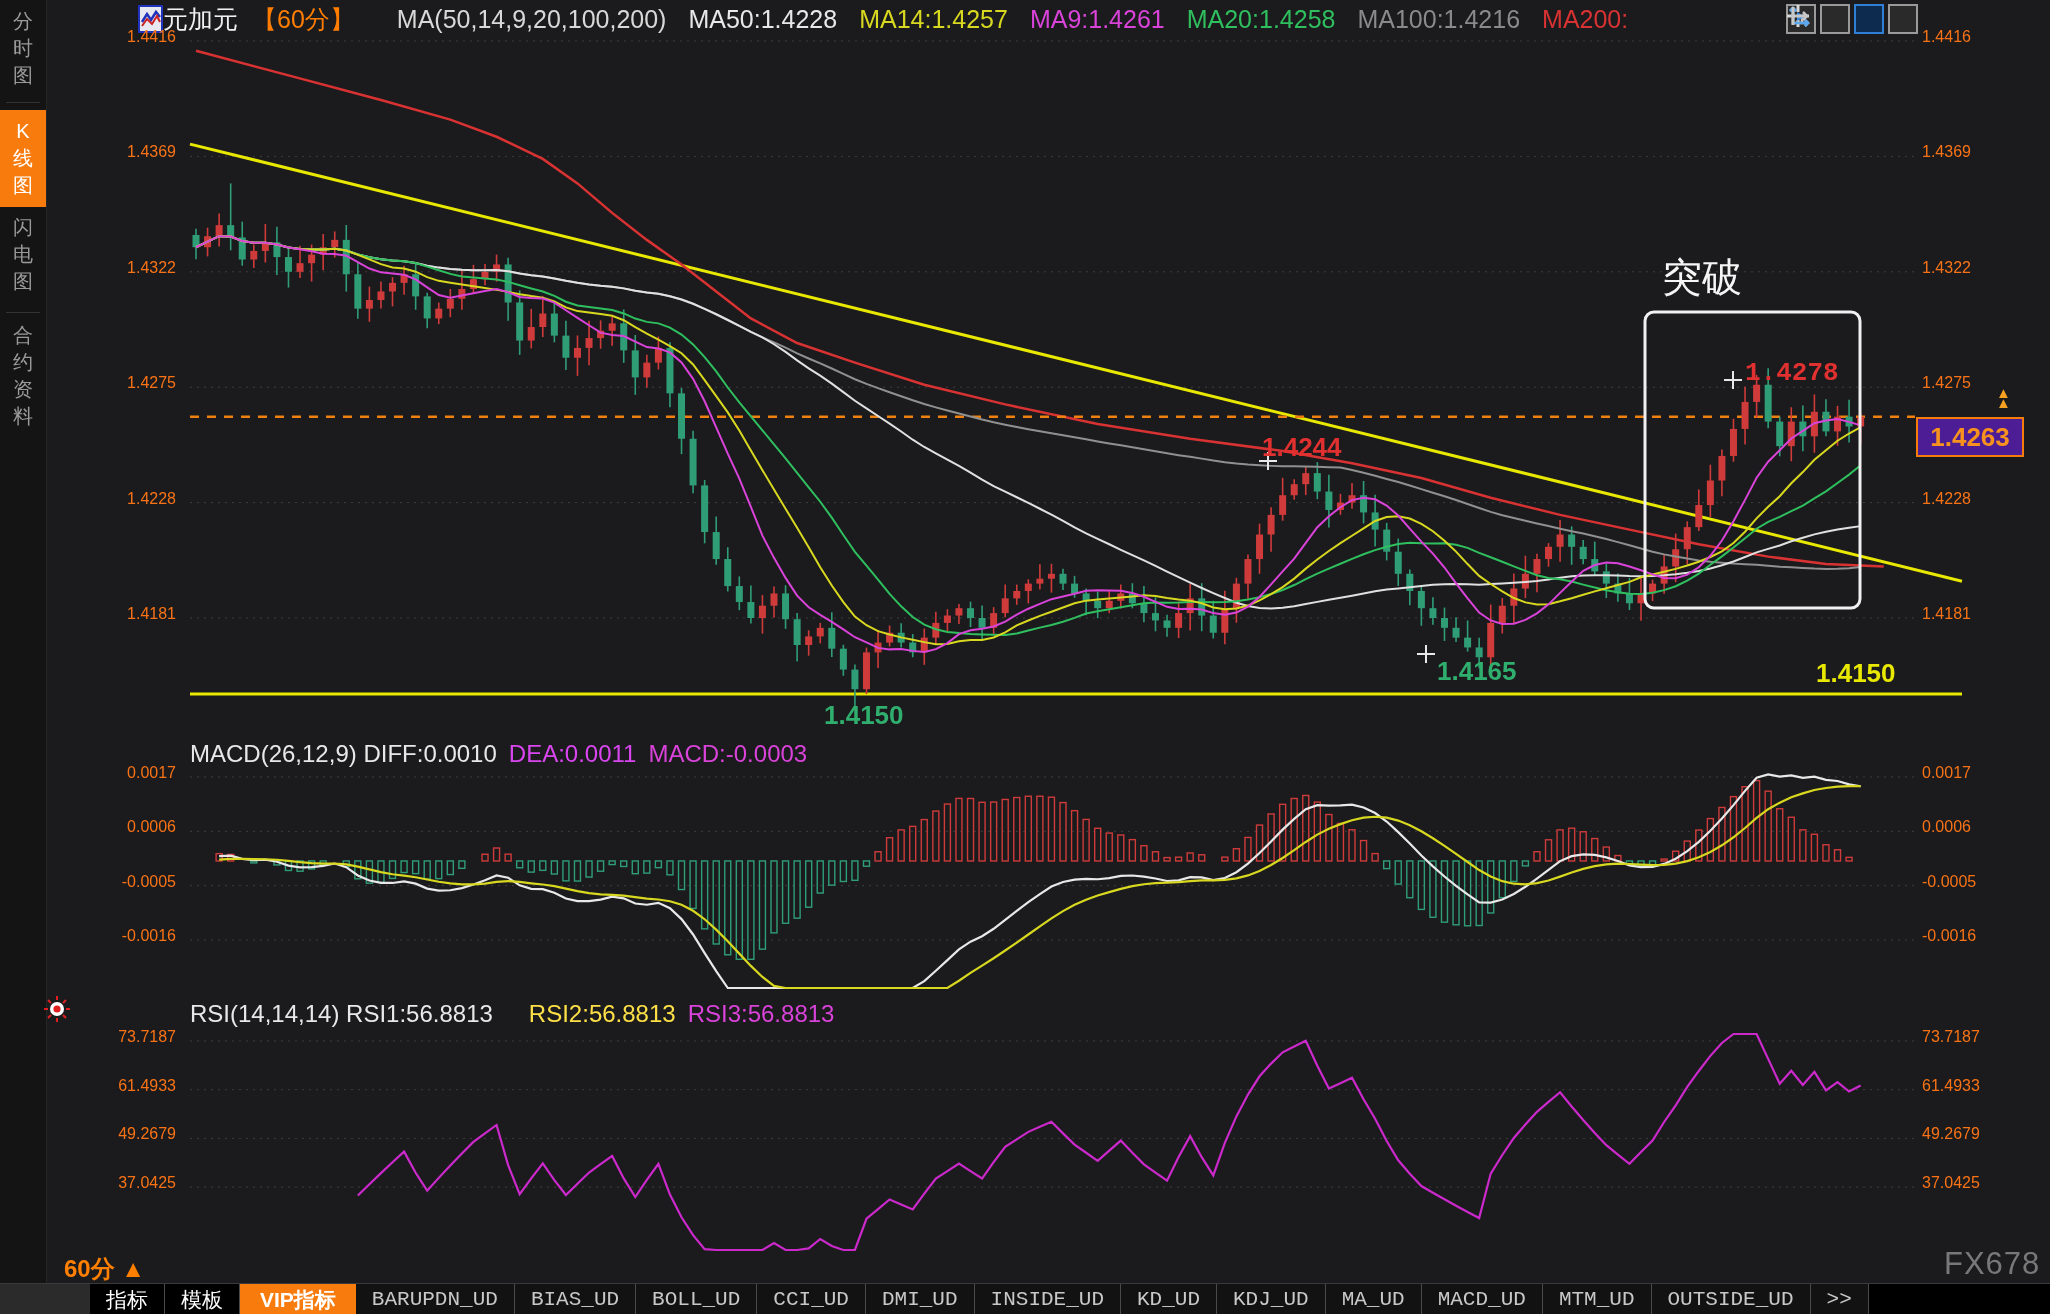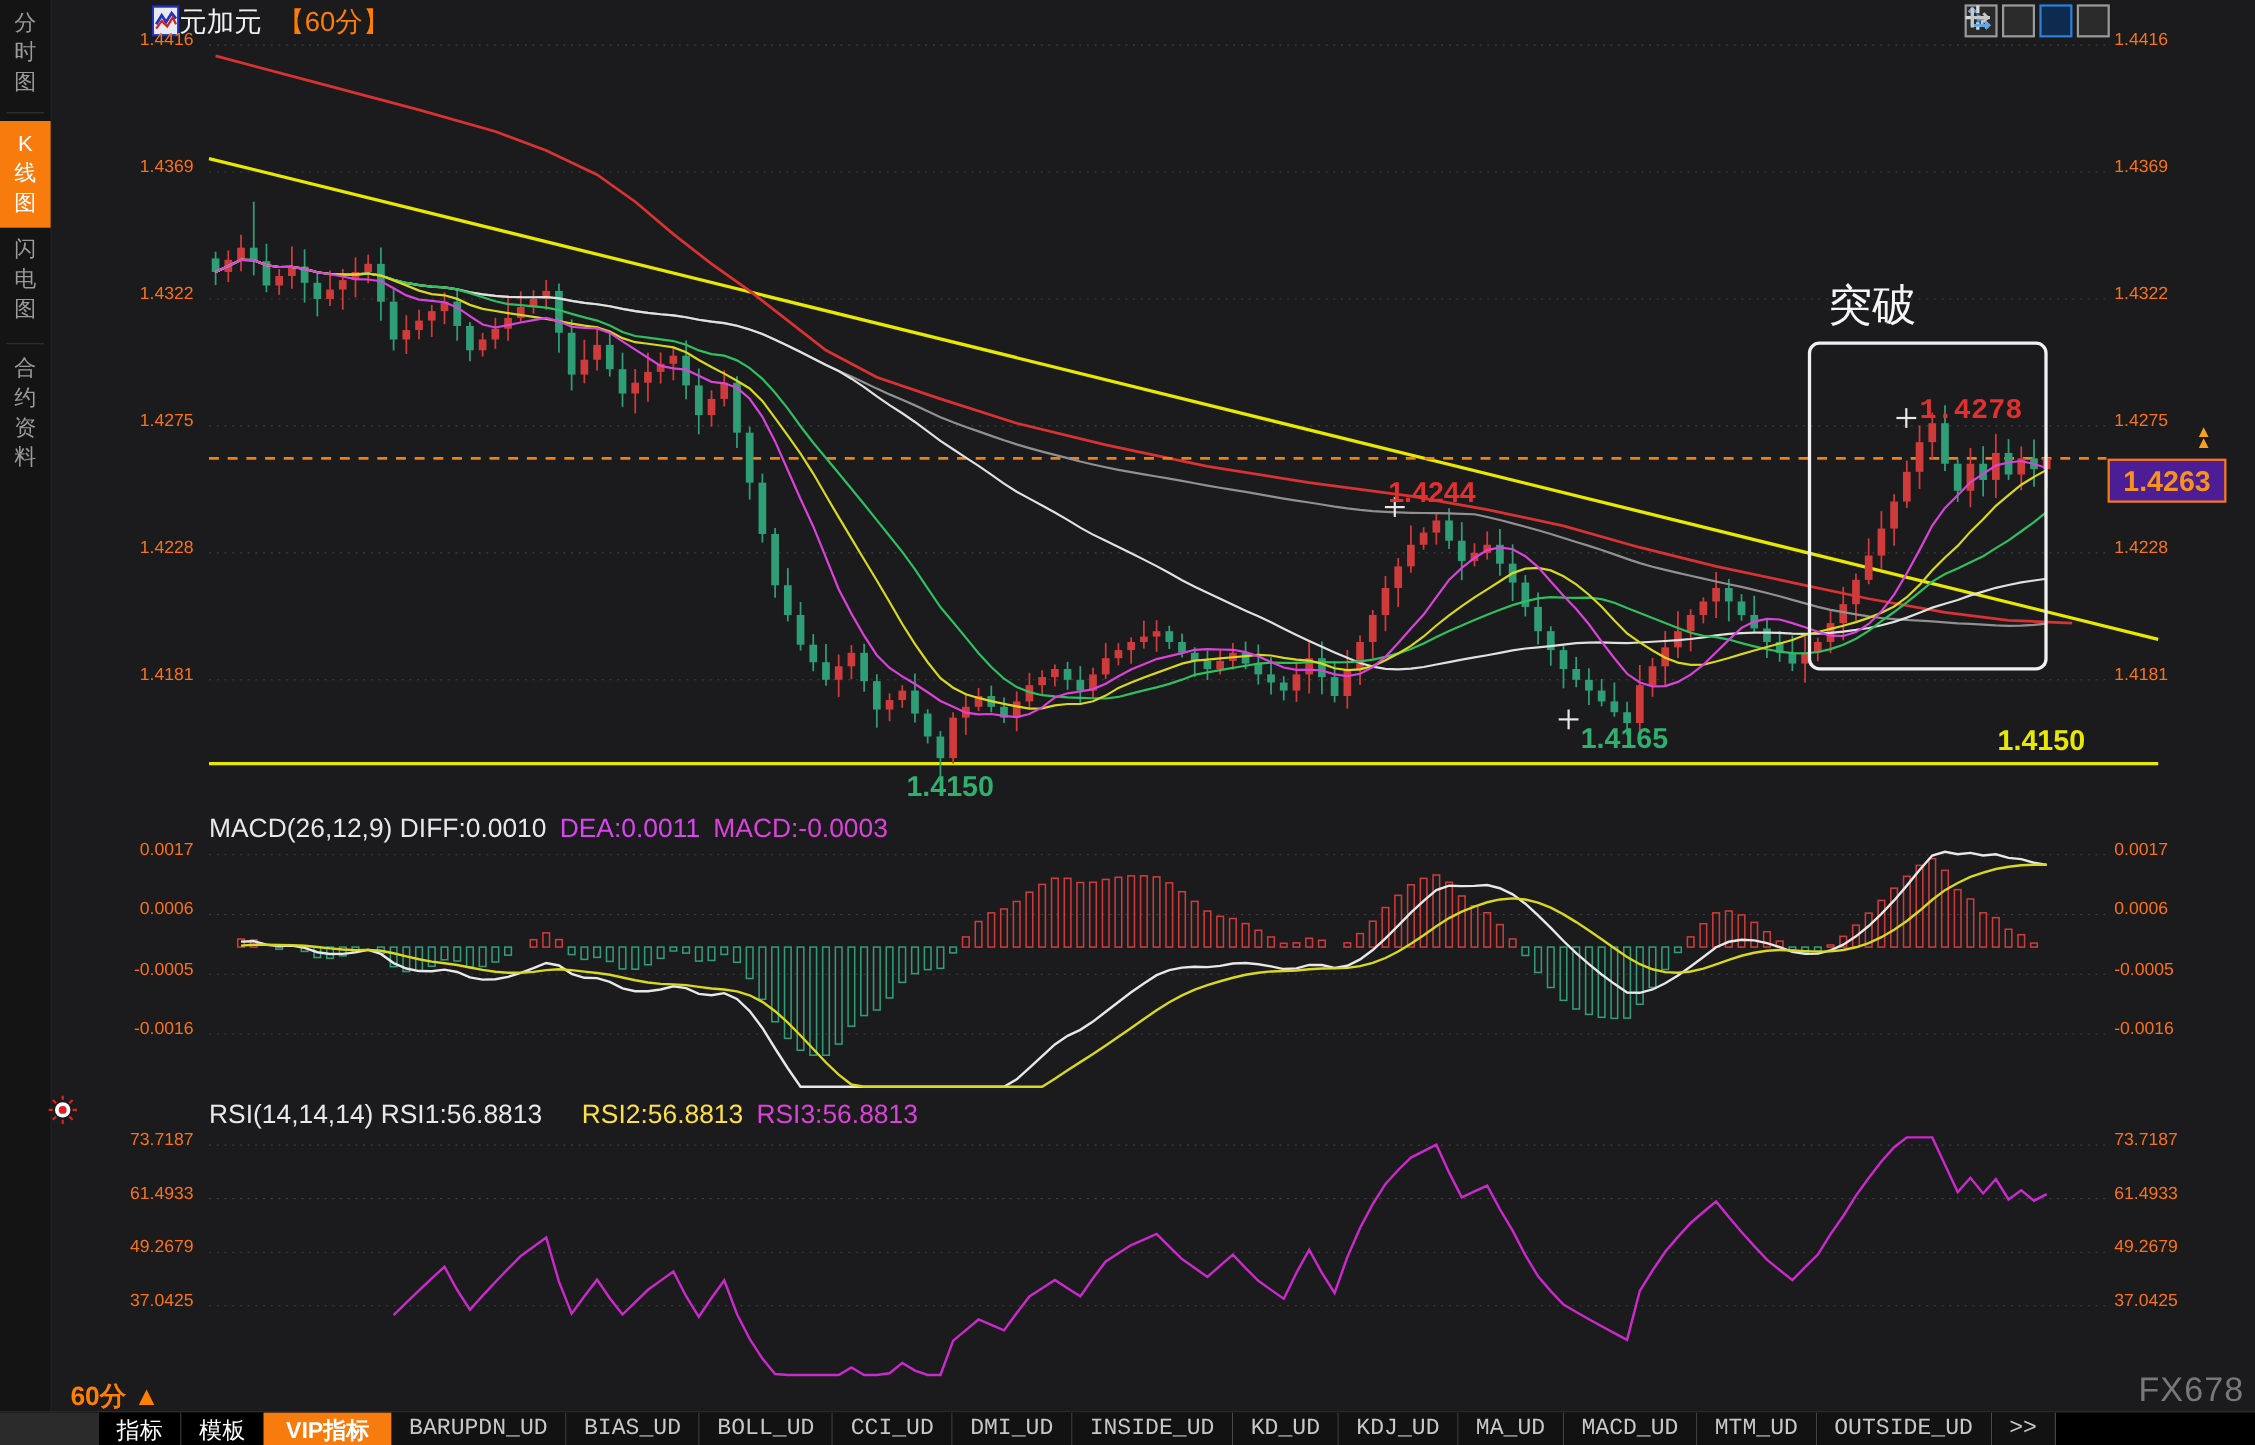--- a/index.html
+++ b/index.html
@@ -591,20 +591,29 @@
           <line x1="13" y1="3" x2="13" y2="23" stroke="#c05a00" stroke-width="3"></line>
         </svg>
     </span>
     <span class="hicon">
       <svg width="26" height="30">
           <rect x="1" y="2" width="23" height="26" fill="#e8e8f0" stroke="#2233bb" stroke-width="2"></rect>
           <polyline points="4,18 9,10 13,16 18,8 22,13" fill="none" stroke="#2233bb" stroke-width="2.5"></polyline>
           <polyline points="4,22 9,15 14,20 19,12 22,18" fill="none" stroke="#cc2222" stroke-width="2"></polyline>
         </svg>
     </span>
+    <span id="header-ma-values" style="display:flex;gap:22px;">
+        <span class="ma-item" style="color: rgb(216, 216, 216);">MA(50,14,9,20,100,200)</span>
+        <span class="ma-item" style="color: rgb(232, 232, 232);">MA50:1.4228</span>
+        <span class="ma-item" style="color: rgb(216, 216, 32);">MA14:1.4257</span>
+        <span class="ma-item" style="color: rgb(217, 67, 217);">MA9:1.4261</span>
+        <span class="ma-item" style="color: rgb(47, 191, 95);">MA20:1.4258</span>
+        <span class="ma-item" style="color: rgb(138, 138, 138);">MA100:1.4216</span>
+        <span class="ma-item" style="color: rgb(216, 50, 50);">MA200:</span>
+      </span>
   </div>
 
   <div id="toolbar">
       <div class="tbtn">
         <svg width="24" height="24">
           <g stroke="#d8d8d8" stroke-width="3">
             <line x1="12" y1="1" x2="12" y2="8"></line>
             <line x1="12" y1="16" x2="12" y2="23"></line>
             <line x1="1" y1="12" x2="8" y2="12"></line>
             <line x1="16" y1="12" x2="23" y2="12"></line>

